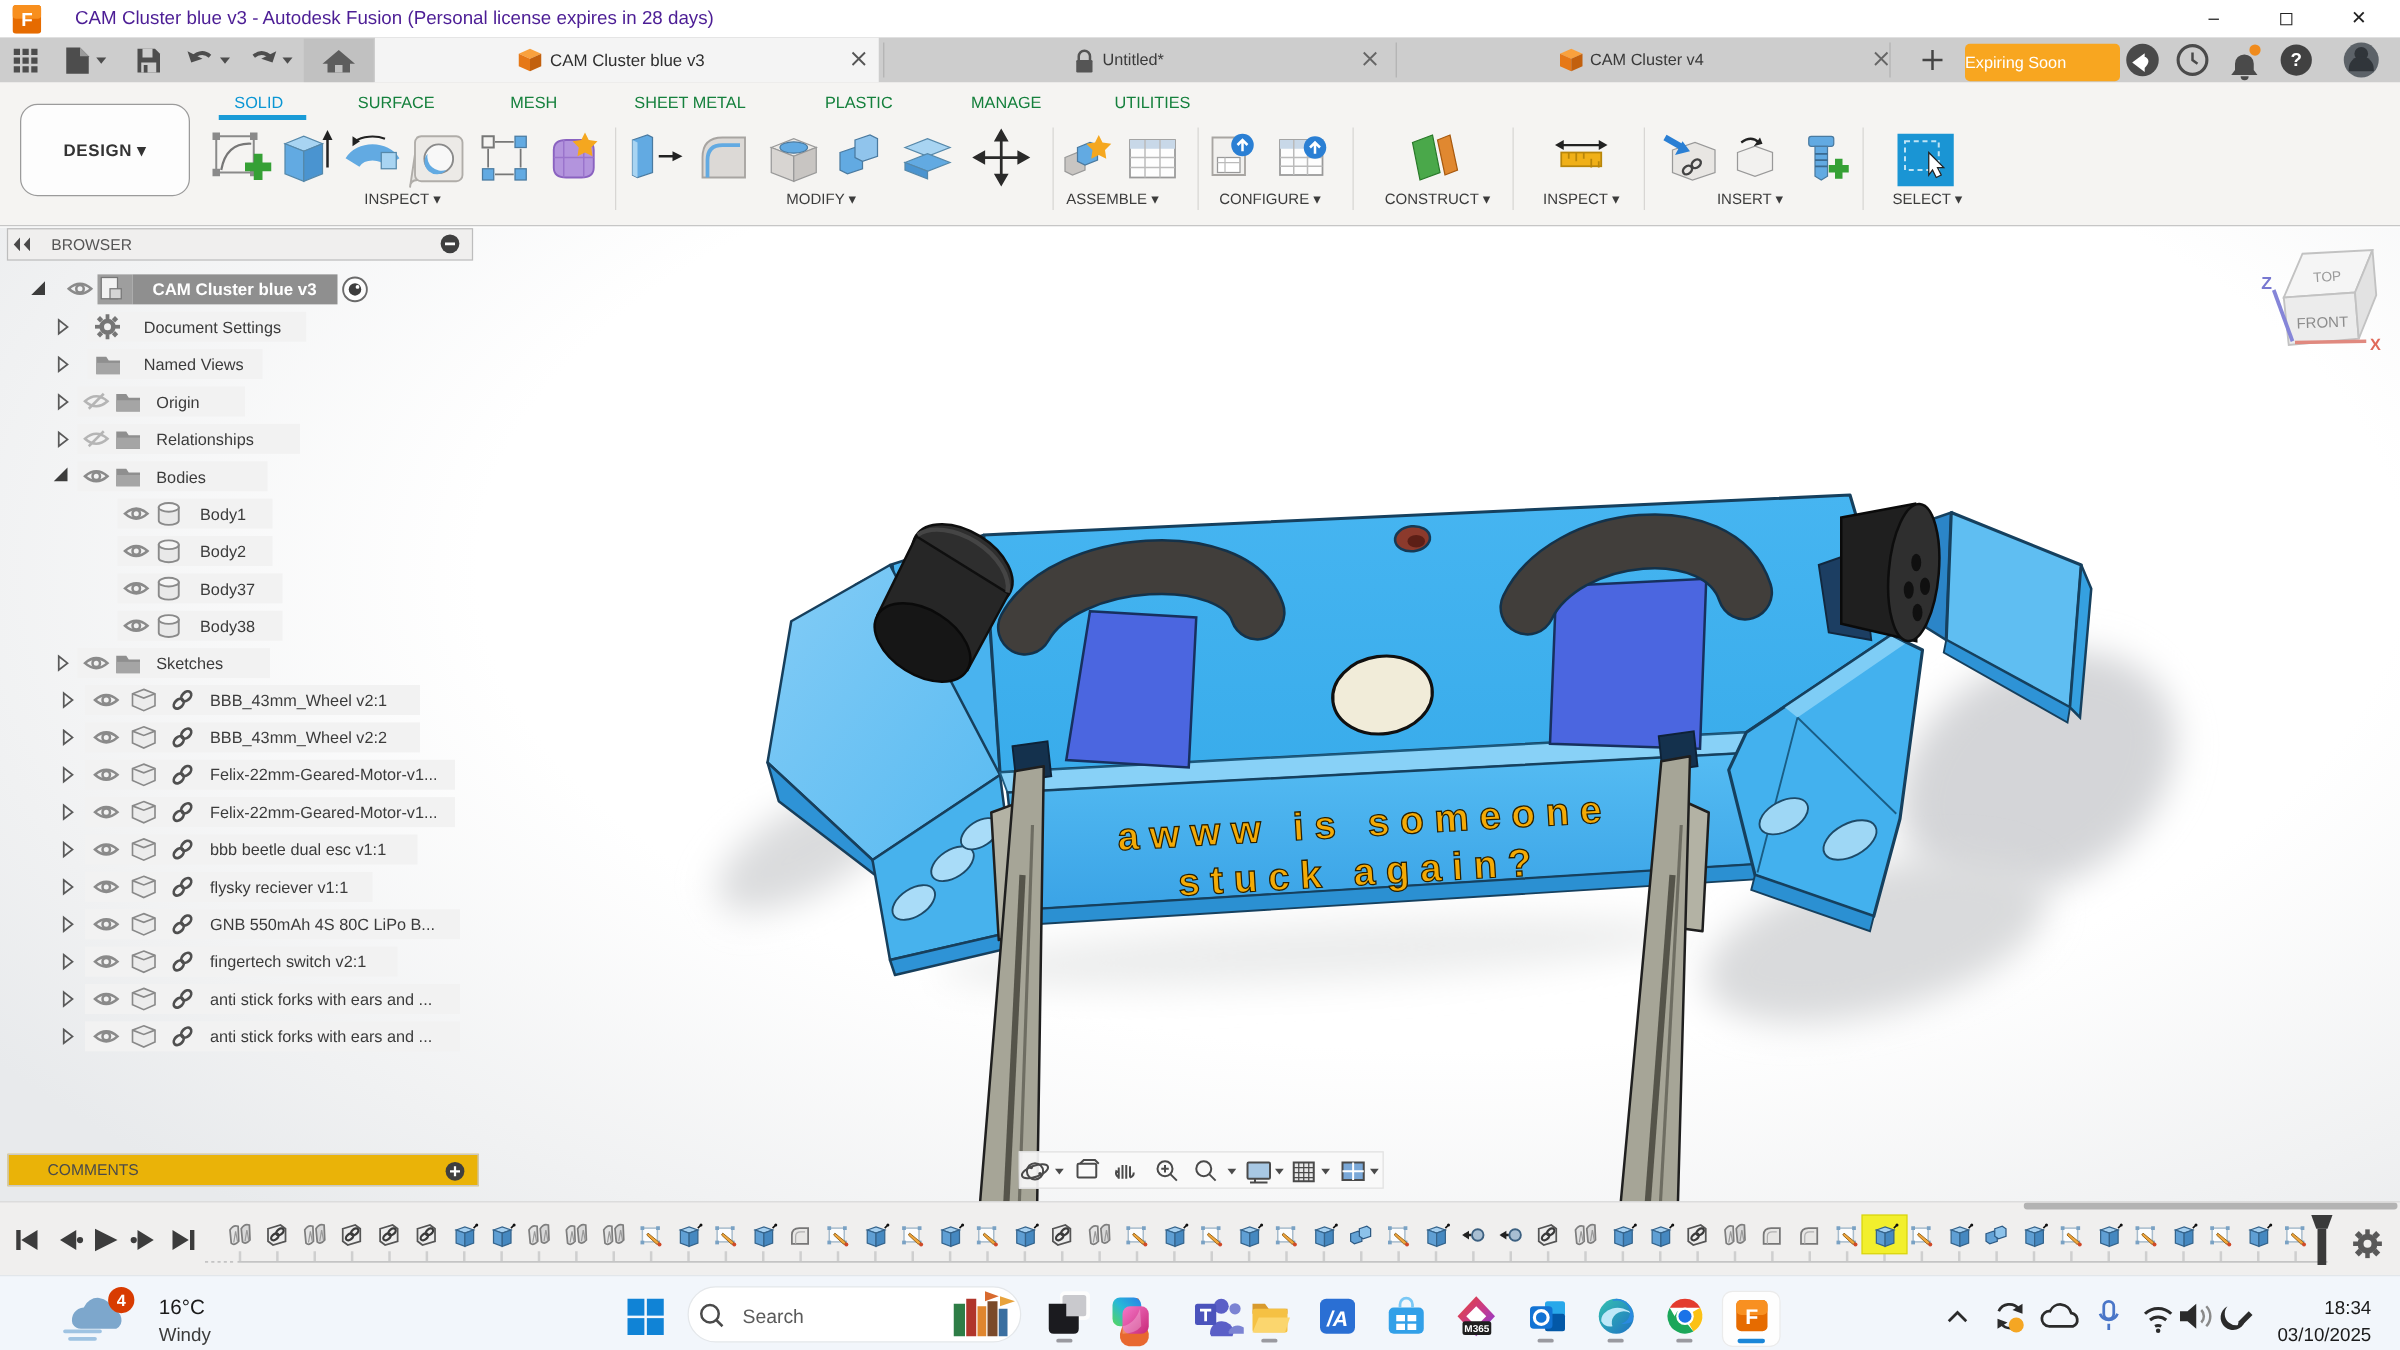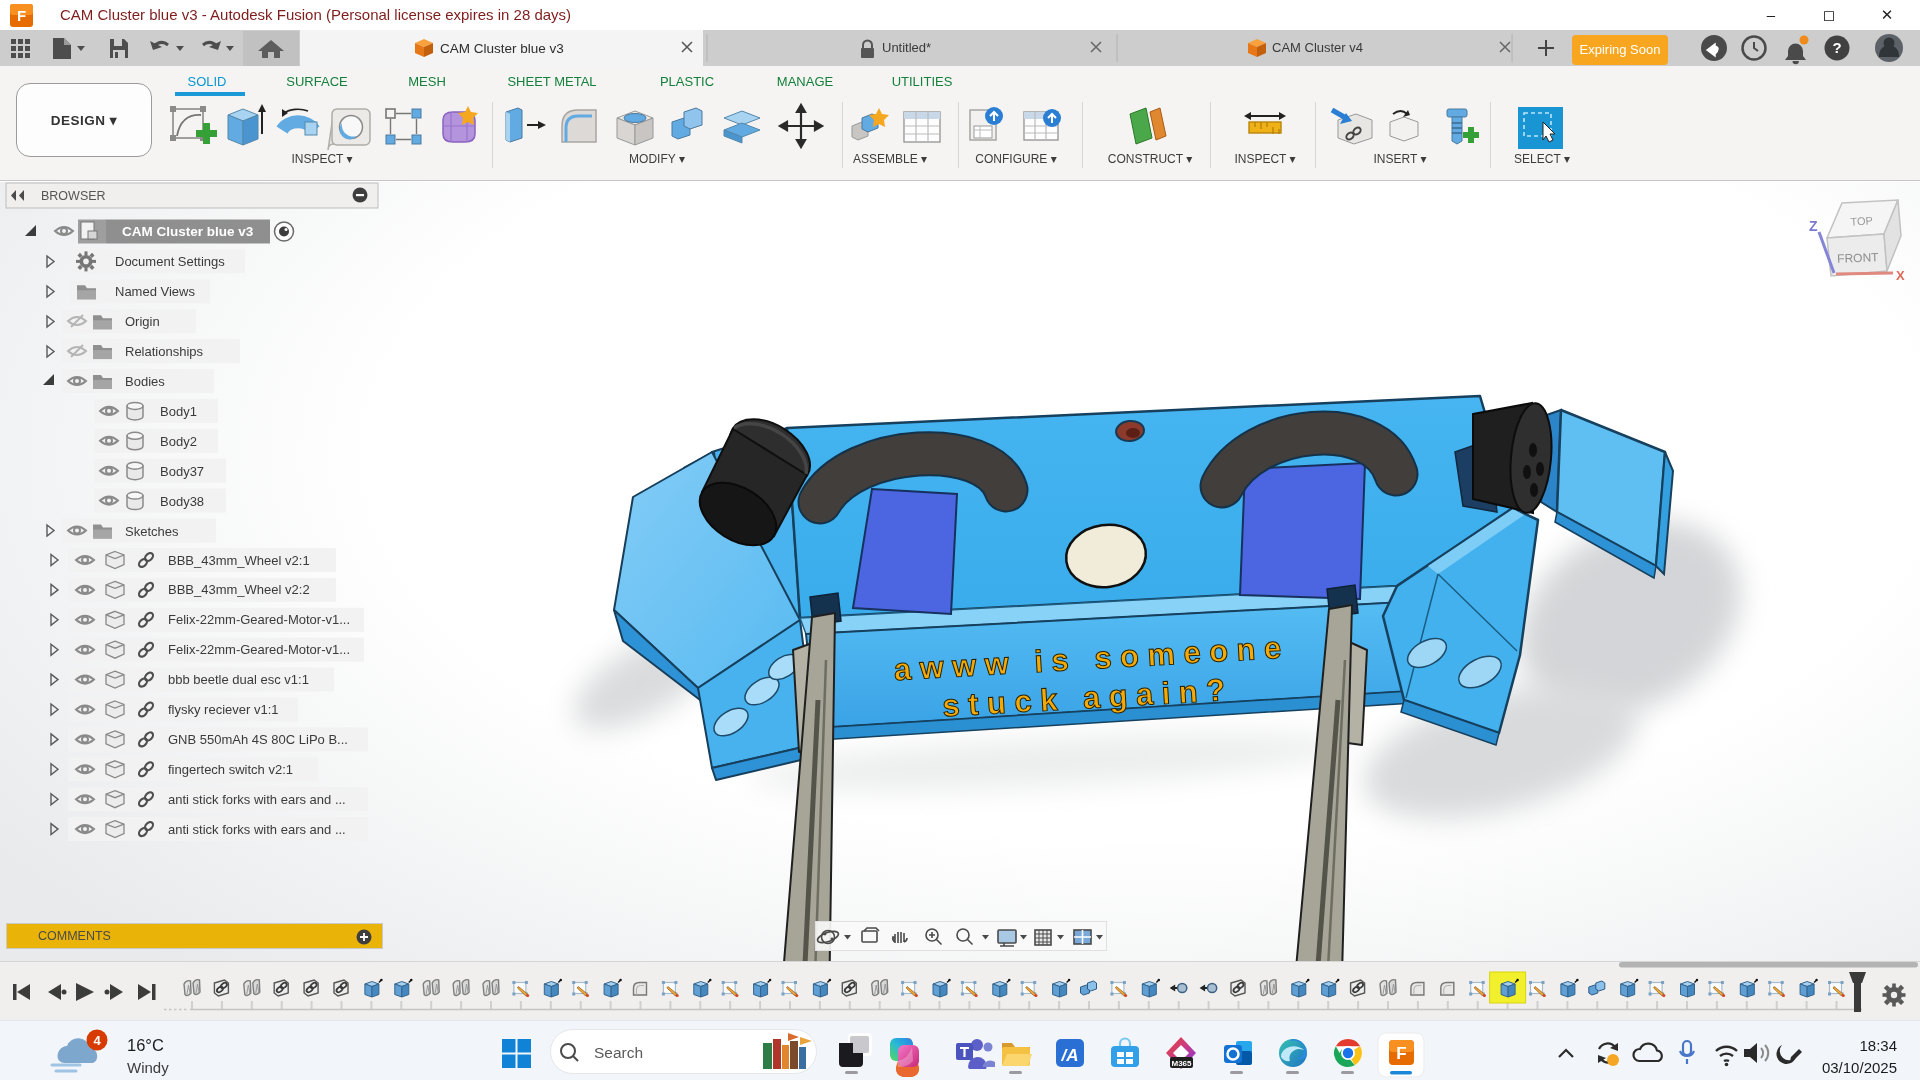--- a/index.html
+++ b/index.html
@@ -2,26 +2,26 @@
 <html><head>
 <meta charset="utf-8">
 <style>
 * { margin:0; padding:0; box-sizing:border-box; }
 html,body { width:1920px; height:1080px; overflow:hidden; font-family:"Liberation Sans", sans-serif; }
 #app { position:relative; width:1920px; height:1080px; background:#fff; }
 .abs { position:absolute; }
 
 
 #titlebar { position:absolute; left:0; top:0; width:1920px; height:30px; background:#ffffff; z-index:10; }
-#titlebar .title { position:absolute; left:60px; top:6px; font-size:15px; color:#7f1d1d; }
+#titlebar .title { position:absolute; left:60px; top:6px; font-size:15px; color:#4c1d95; }
 .winbtn { position:absolute; top:0; width:46px; height:30px; color:#222; font-size:15px; text-align:center; line-height:30px; }
 
 
 #tabrow { position:absolute; left:0; top:30px; width:1920px; height:36px; background:#cdcdcd; z-index:10; }
-#expiring { position:absolute; left:1572px; top:35px; width:96px; height:30px; background:#f8a620; border-radius:4px; color:#fff; font-size:13px; text-align:center; line-height:30px; z-index:11;}
+#expiring { position:absolute; left:1572px; top:35px; width:124px; height:30px; background:#f8a620; border-radius:4px; color:#fff; font-size:13px; line-height:30px; z-index:11;}
 
 
 #ribbontabs { position:absolute; left:0; top:66px; width:1920px; height:30px; background:#f5f4f2; z-index:10; }
 .rtab { position:absolute; top:8px; font-size:13px; color:#15803d; transform:translateX(-50%); }
 #solidu { position:absolute; left:175px; top:26px; width:70px; height:4px; background:#1a9bd7; }
 
 
 #ribbon { position:absolute; left:0; top:96px; width:1920px; height:85px; background:#f5f4f2; border-bottom:1px solid #c6c6c6; z-index:10; }
 #designbtn { position:absolute; left:16px; top:-13px; width:136px; height:74px; background:#fdfdfd; border:1px solid #9b9b9b; border-radius:14px; text-align:center; font-size:13.5px; font-weight:bold; color:#333; line-height:74px; letter-spacing:0.5px;}
 .glabel { position:absolute; top:56px; font-size:12px; color:#3c3c3c; transform:translateX(-50%); white-space:nowrap; }

